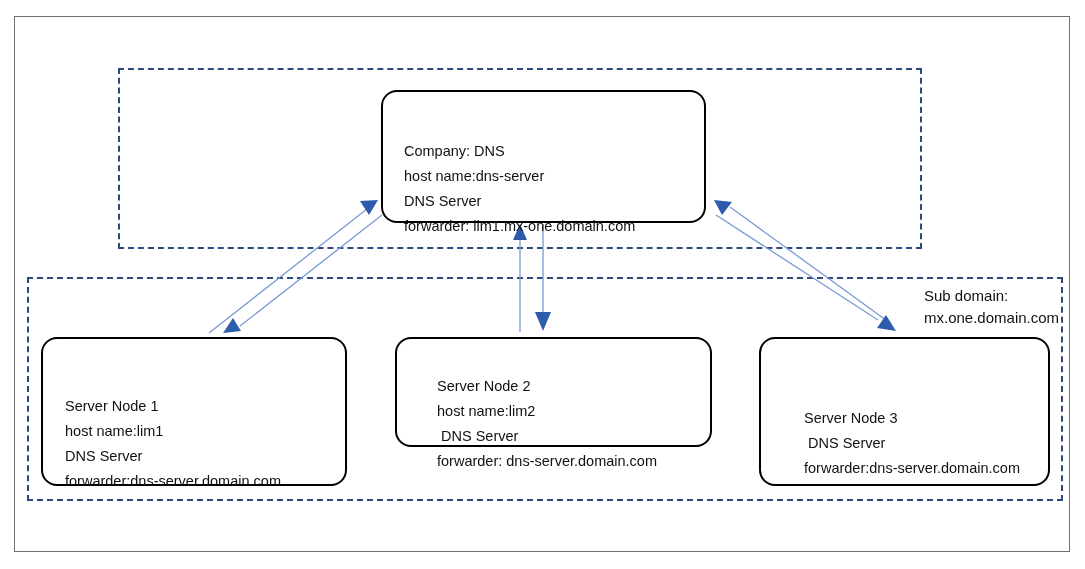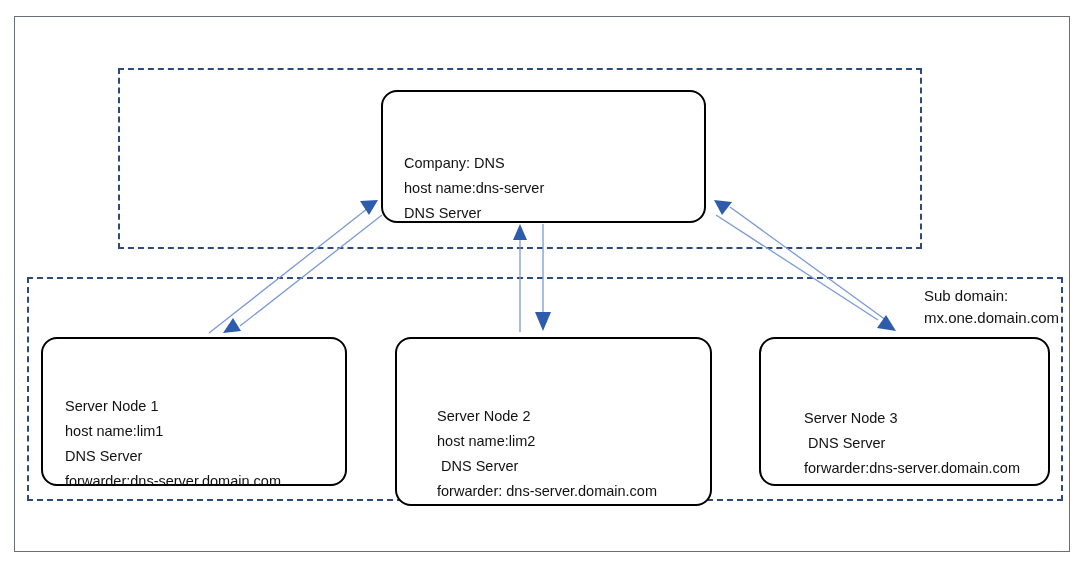--- a/index.html
+++ b/index.html
@@ -107,21 +107,21 @@
     top: 337px;
     width: 306px;
     height: 149px;
   }
   #node-s1 .node-lines { padding-left: 22px; justify-content: center; }
 
   #node-s2 {
     left: 395px;
     top: 337px;
     width: 317px;
-    height: 169px;
+    height: 110px;
   }
   #node-s2 .node-lines { padding-left: 40px; }
 
   #node-s3 {
     left: 759px;
     top: 337px;
     width: 291px;
     height: 149px;
   }
   #node-s3 .node-lines { padding-left: 43px; }
@@ -180,20 +180,21 @@
       <line x1="716" y1="215" x2="878" y2="320" stroke="#7b9ad6" stroke-width="1.3"></line>
       <polygon points="896,331 877,328 886,315" fill="#2e5cad"></polygon>
     </g>
   </svg>
 
   <div class="node" id="node-dns">
     <div class="node-lines">
       <div class="node-line">Company: DNS</div>
       <div class="node-line">host name:dns-server</div>
       <div class="node-line">DNS Server</div>
+      <div class="node-line">forwarder: lim1.mx-one.domain.com</div>
     </div>
   </div>
 
   <div class="node" id="node-s1">
     <div class="node-lines">
       <div class="node-line">Server Node 1</div>
       <div class="node-line">host name:lim1</div>
       <div class="node-line">DNS Server</div>
       <div class="node-line">forwarder:dns-server.domain.com</div>
     </div>

